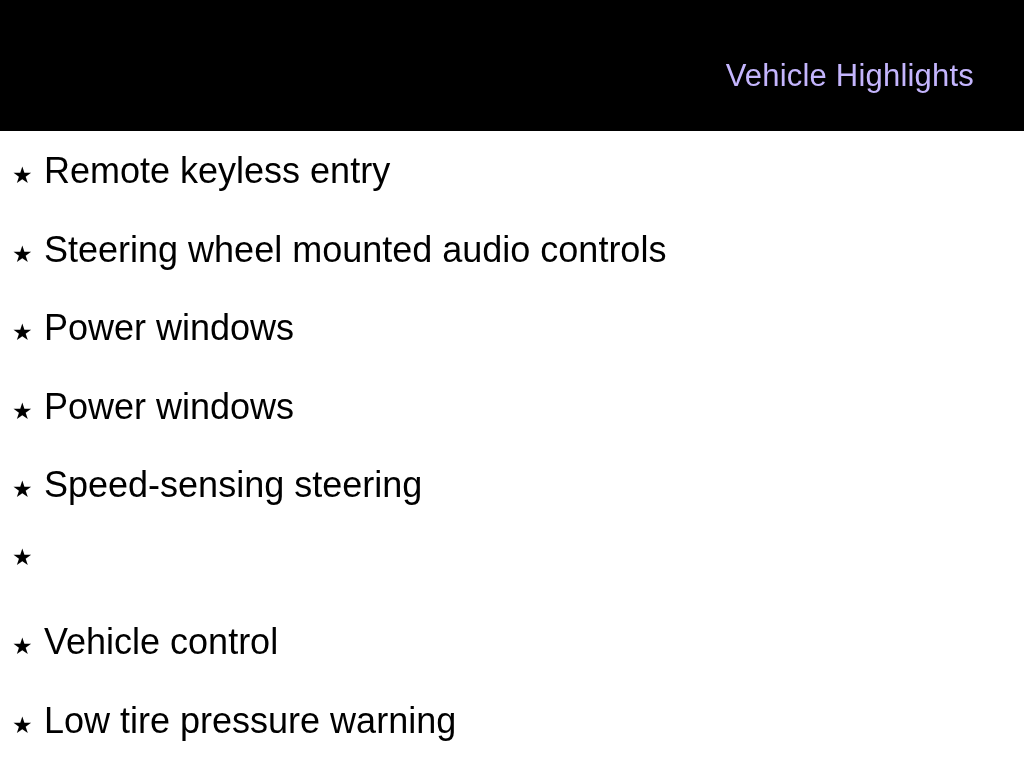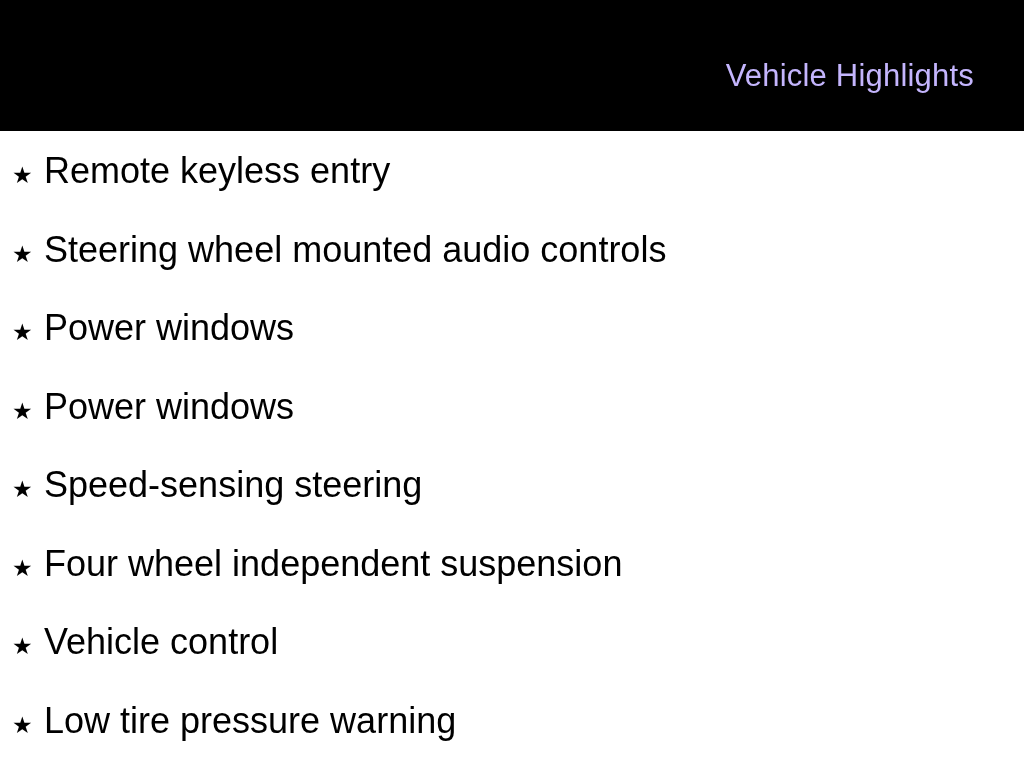--- a/index.html
+++ b/index.html
@@ -109,21 +109,20 @@
       <span class="feature-label">Power windows</span>
     </li>
 
     <li class="feature-item">
       <span class="bullet-star">★</span>
       <span class="feature-label">Speed-sensing steering</span>
     </li>
 
     <li class="feature-item">
       <span class="bullet-star">★</span>
-      <span class="feature-label">Four wheel independent suspension</span>
     </li>
 
     <li class="feature-item">
       <span class="bullet-star">★</span>
       <span class="feature-label">Vehicle control</span>
     </li>
 
     <li class="feature-item">
       <span class="bullet-star">★</span>
       <span class="feature-label">Low tire pressure warning</span>

